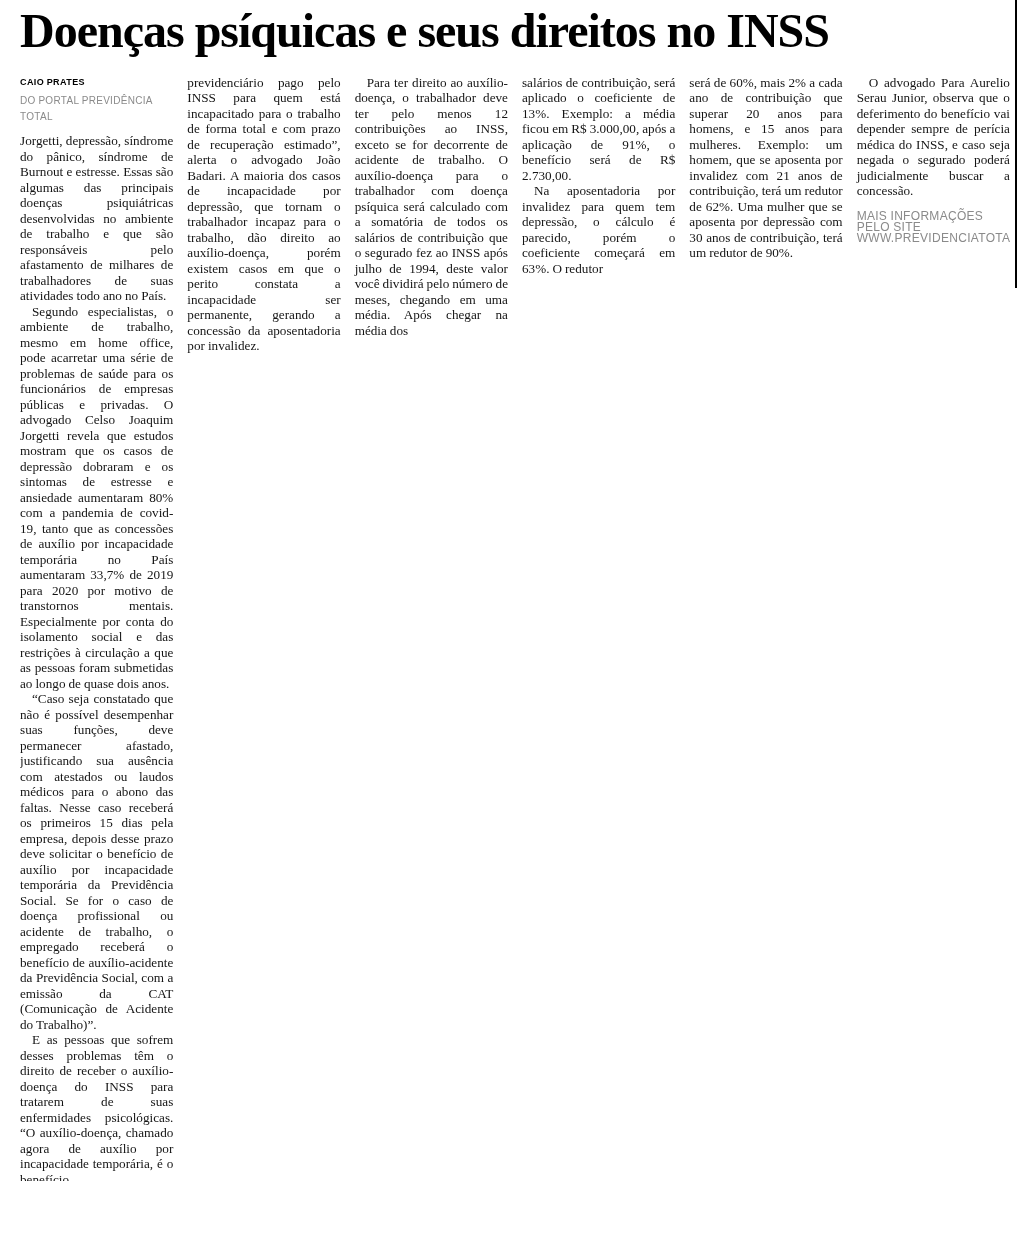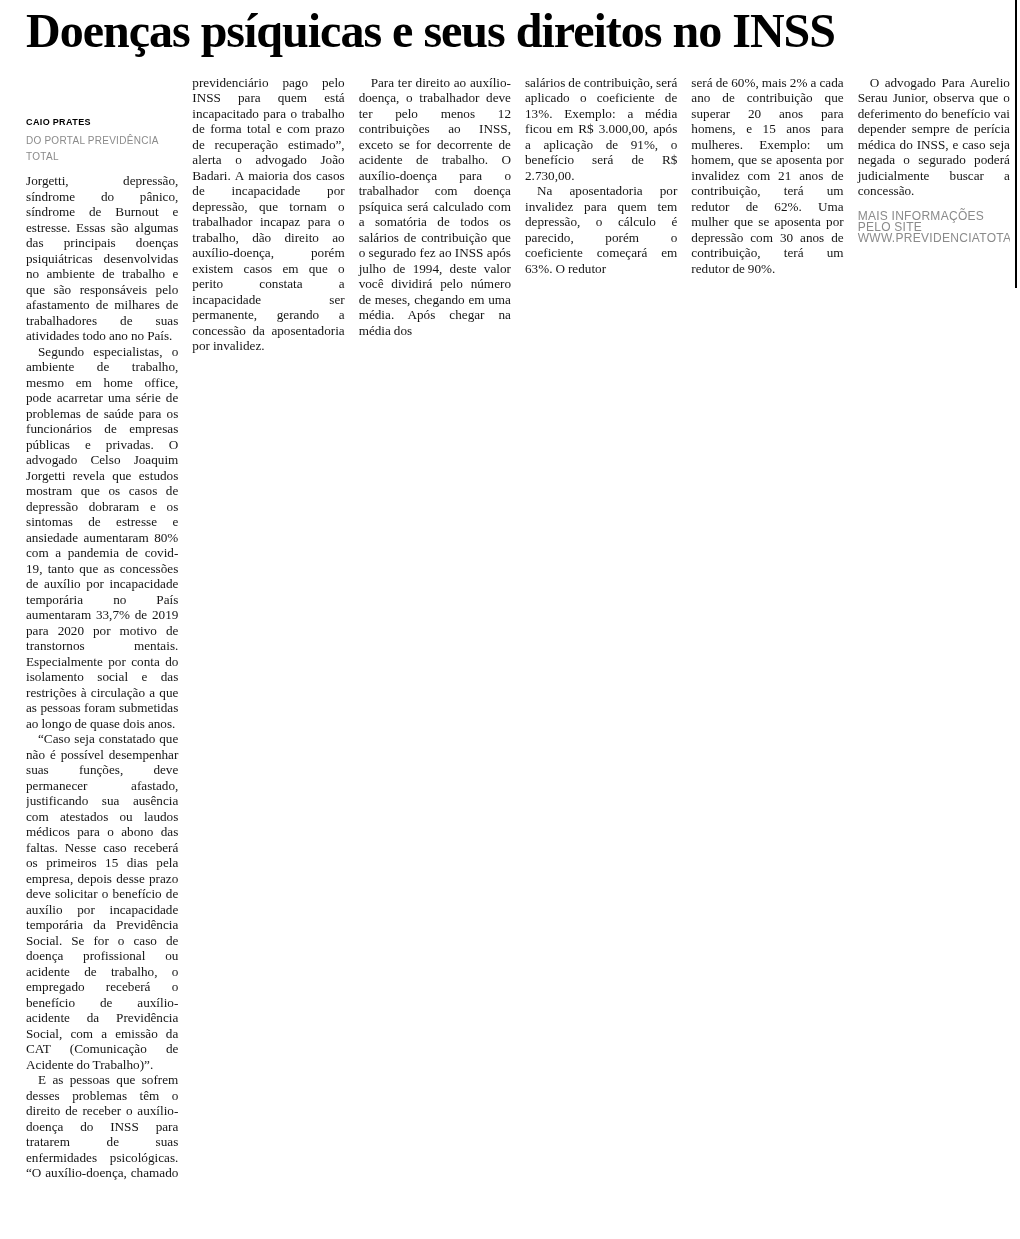--- a/index.html
+++ b/index.html
@@ -3,21 +3,21 @@
 <meta charset="utf-8">
 <style>
   * { margin: 0; padding: 0; box-sizing: border-box; }
   html, body { background: #ffffff; }
   body {
     width: 1020px; height: 1239px;
     position: relative; overflow: hidden;
     font-family: "Liberation Serif", serif;
     color: #111;
   }
-  .page { padding: 4px 10px 0 26px; position: relative; height: 100%; }
+  .page { padding: 4px 10px 0 20px; position: relative; height: 100%; }
 
   
   .headline {
     font-family: "Liberation Serif", serif;
     font-weight: bold;
     font-size: 48px;
     letter-spacing: -1px;
     line-height: 1.12;
     color: #000;
     white-space: nowrap;
@@ -47,21 +47,21 @@
     text-align: justify;
     hyphens: auto;
     -webkit-hyphens: auto;
     word-spacing: -0.3px;
     color: #141414;
   }
   .col p.para { text-indent: 12px; }
   .col p.para.no-indent { text-indent: 0; }
 
   
-  .byline { margin-bottom: 9px; font-family: "Liberation Sans", sans-serif; text-align: left; margin-top: 40px; }
+  .byline { margin-bottom: 9px; font-family: "Liberation Sans", sans-serif; text-align: left; }
   .byline .author {
     font-size: 9px; font-weight: bold; color: #000;
     letter-spacing: 0.4px;
   }
   .byline .source {
     font-size: 10px; color: #8a8a8a; margin-top: 3px;
     letter-spacing: 0.3px;
   }
 
   

